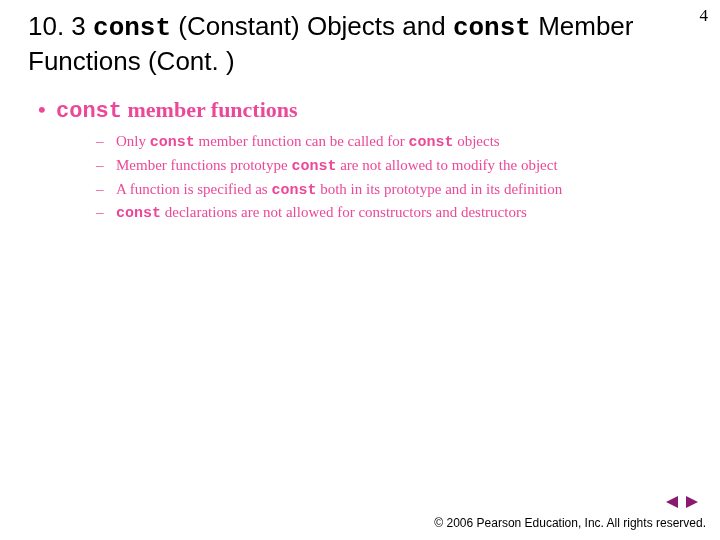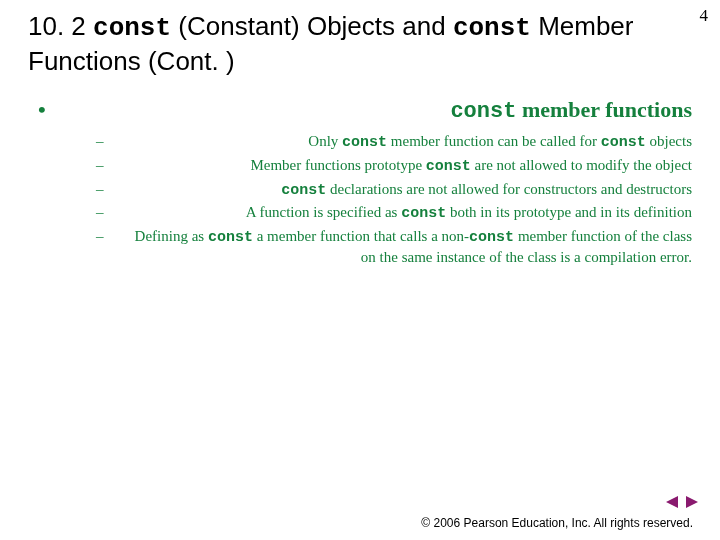--- a/index.html
+++ b/index.html
@@ -29,22 +29,21 @@
     line-height: 1.25;
     color: #000;
     font-weight: normal;
     margin-bottom: 20px;
     padding-right: 40px;
   }
   .title .code { font-family: "Courier New", Courier, monospace; font-weight: bold; }
   .body {
     padding-left: 10px;
     font-family: "Times New Roman", Times, serif;
-    color: #15803d;
-    text-align: right;
+    color: #ec4899;
   }
   .bullet-l1 {
     font-size: 22px;
     font-weight: bold;
     margin-bottom: 8px;
     position: relative;
     padding-left: 18px;
   }
   .bullet-l1::before {
     content: "•";
@@ -67,69 +66,66 @@
   .sub-item::before {
     content: "–";
     position: absolute;
     left: 0;
     top: 0;
   }
   .sub-item .code { font-family: "Courier New", Courier, monospace; font-weight: bold; }
   .footer {
     position: absolute;
     bottom: 10px;
-    right: 27px;
+    right: 14px;
     font-size: 12px;
     font-family: Arial, Helvetica, sans-serif;
   }
   .nav {
     position: absolute;
     bottom: 30px;
     right: 20px;
   }
   .nav svg { display: inline-block; vertical-align: middle; }
 </style>
 </head>
 <body>
 
 <div class="slide">
 
   <div class="page-number">4</div>
 
   <h1 class="title">
-    <span>10. 2 </span><span class="code">const</span><span> (Constant) Objects and </span><span class="code">const</span><span> Member Functions (Cont. )</span>
+    <span>10. 3 </span><span class="code">const</span><span> (Constant) Objects and </span><span class="code">const</span><span> Member Functions (Cont. )</span>
   </h1>
 
   <div class="body">
 
     <div class="bullet-l1">
       <span class="code">const</span><span> member functions</span>
     </div>
 
     <div class="sub-list">
 
       <div class="sub-item">
         <span>Only </span><span class="code">const</span><span> member function can be called for </span><span class="code">const</span><span> objects</span>
       </div>
 
       <div class="sub-item">
         <span>Member functions prototype </span><span class="code">const</span><span> are not allowed to modify the object</span>
       </div>
 
       <div class="sub-item">
-        <span></span><span class="code">const</span><span> declarations are not allowed for constructors and destructors</span>
-      </div>
-
-      <div class="sub-item">
         <span>A function is specified as </span><span class="code">const</span><span> both in its prototype and in its definition</span>
       </div>
 
       <div class="sub-item">
-        <span>Defining as </span><span class="code">const</span><span> a member function that calls a non-</span><span class="code">const</span><span> member function of the class on the same instance of the class is a compilation error.</span>
+        <span></span><span class="code">const</span><span> declarations are not allowed for constructors and destructors</span>
       </div>
+
 
     </div>
   </div>
 
   <div class="nav">
     <span>
       <svg width="16" height="14">
           <polygon points="14,1 14,13 2,7" fill="#8a1a6f"></polygon>
         </svg>
     </span>

